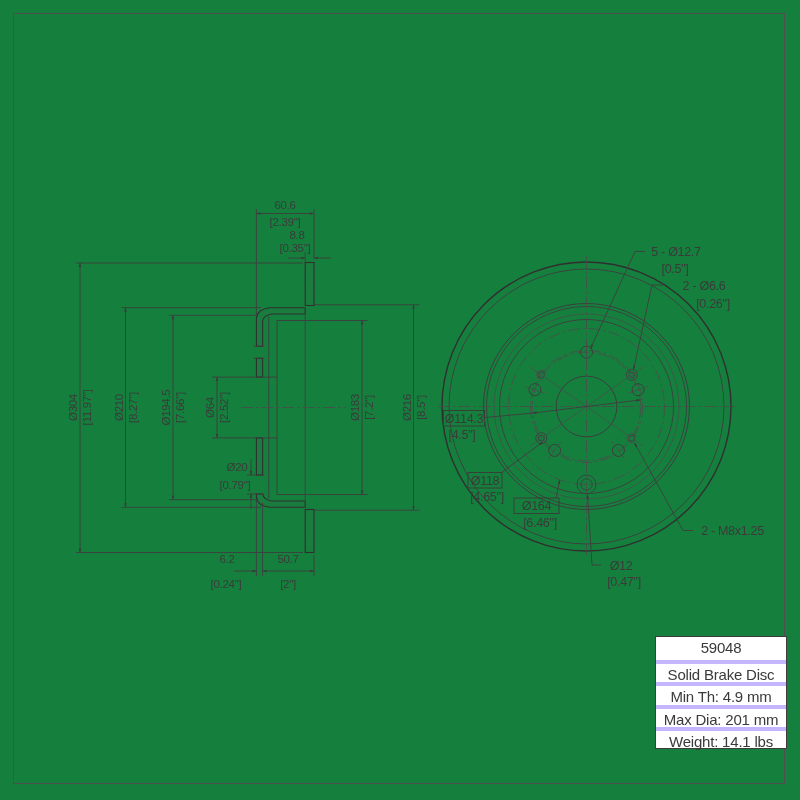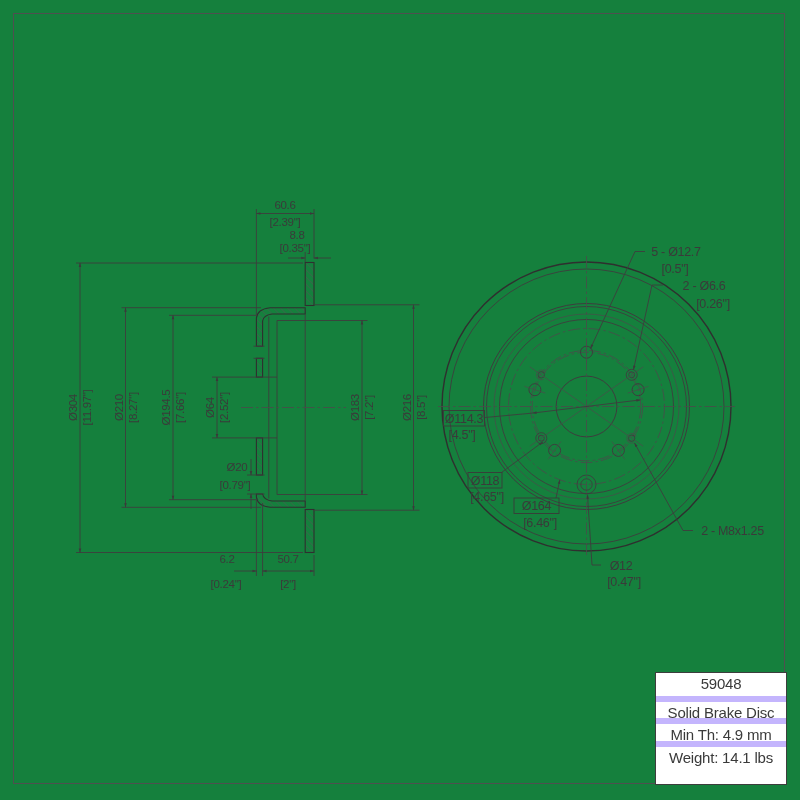--- a/index.html
+++ b/index.html
@@ -10,24 +10,24 @@
   svg{position:absolute;left:0;top:0;}
   svg text{fill:#3a3a3a;font-family:"Liberation Sans",sans-serif;font-size:11.5px;letter-spacing:-0.3px;}
   svg text.fv{font-size:12.5px;}
   .ln{stroke:#3d3d3d;stroke-width:0.9;fill:none;}
   .thin{stroke:#4a4a4a;stroke-width:0.7;fill:none;}
   .heavy{stroke:#2f2f2f;stroke-width:1.4;fill:none;}
   .med{stroke:#3d3d3d;stroke-width:1;fill:none;}
   .cl{stroke:#4a4a4a;stroke-width:0.8;fill:none;stroke-dasharray:12 3 2.5 3;}
   .hatched{fill:url(#hatch);stroke:#2f2f2f;stroke-width:1.1;}
   .dimbox{fill:none;stroke:#3a3a3a;stroke-width:0.9;}
-  #title-block{position:absolute;left:655px;top:672px;width:132px;height:113px;
+  #title-block{position:absolute;left:655px;top:636px;width:132px;height:113px;
         border:1px solid #3d3d3d;box-sizing:border-box;background:#fff;}
   .tb-row{height:22.6px;line-height:22.6px;text-align:center;font-size:15px;color:#3a3a3a;
-        border-top:6px solid #c4b5fd;box-sizing:border-box;letter-spacing:-0.2px;}
+        border-top:4px solid #c4b5fd;box-sizing:border-box;letter-spacing:-0.2px;}
   .tb-row:first-child{border-top:none;}
 </style>
 </head>
 <body>
 
 <div id="page">
   <div id="sheet-border"></div>
 
   <svg width="800" height="800" viewBox="0 0 800 800">
     <defs>
@@ -221,15 +221,16 @@
         <text class="fv" x="621" y="569.5" text-anchor="middle">Ø12</text>
         <text class="fv" x="624" y="585.5" text-anchor="middle">[0.47"]</text>
       </g>
     </g>
   </svg>
 
   <div id="title-block">
     <div class="tb-row">59048</div>
     <div class="tb-row">Solid Brake Disc</div>
     <div class="tb-row">Min Th: 4.9 mm</div>
+    <div class="tb-row">Max Dia: 201 mm</div>
     <div class="tb-row">Weight: 14.1 lbs</div>
   </div>
 </div>
 
 </body></html>

